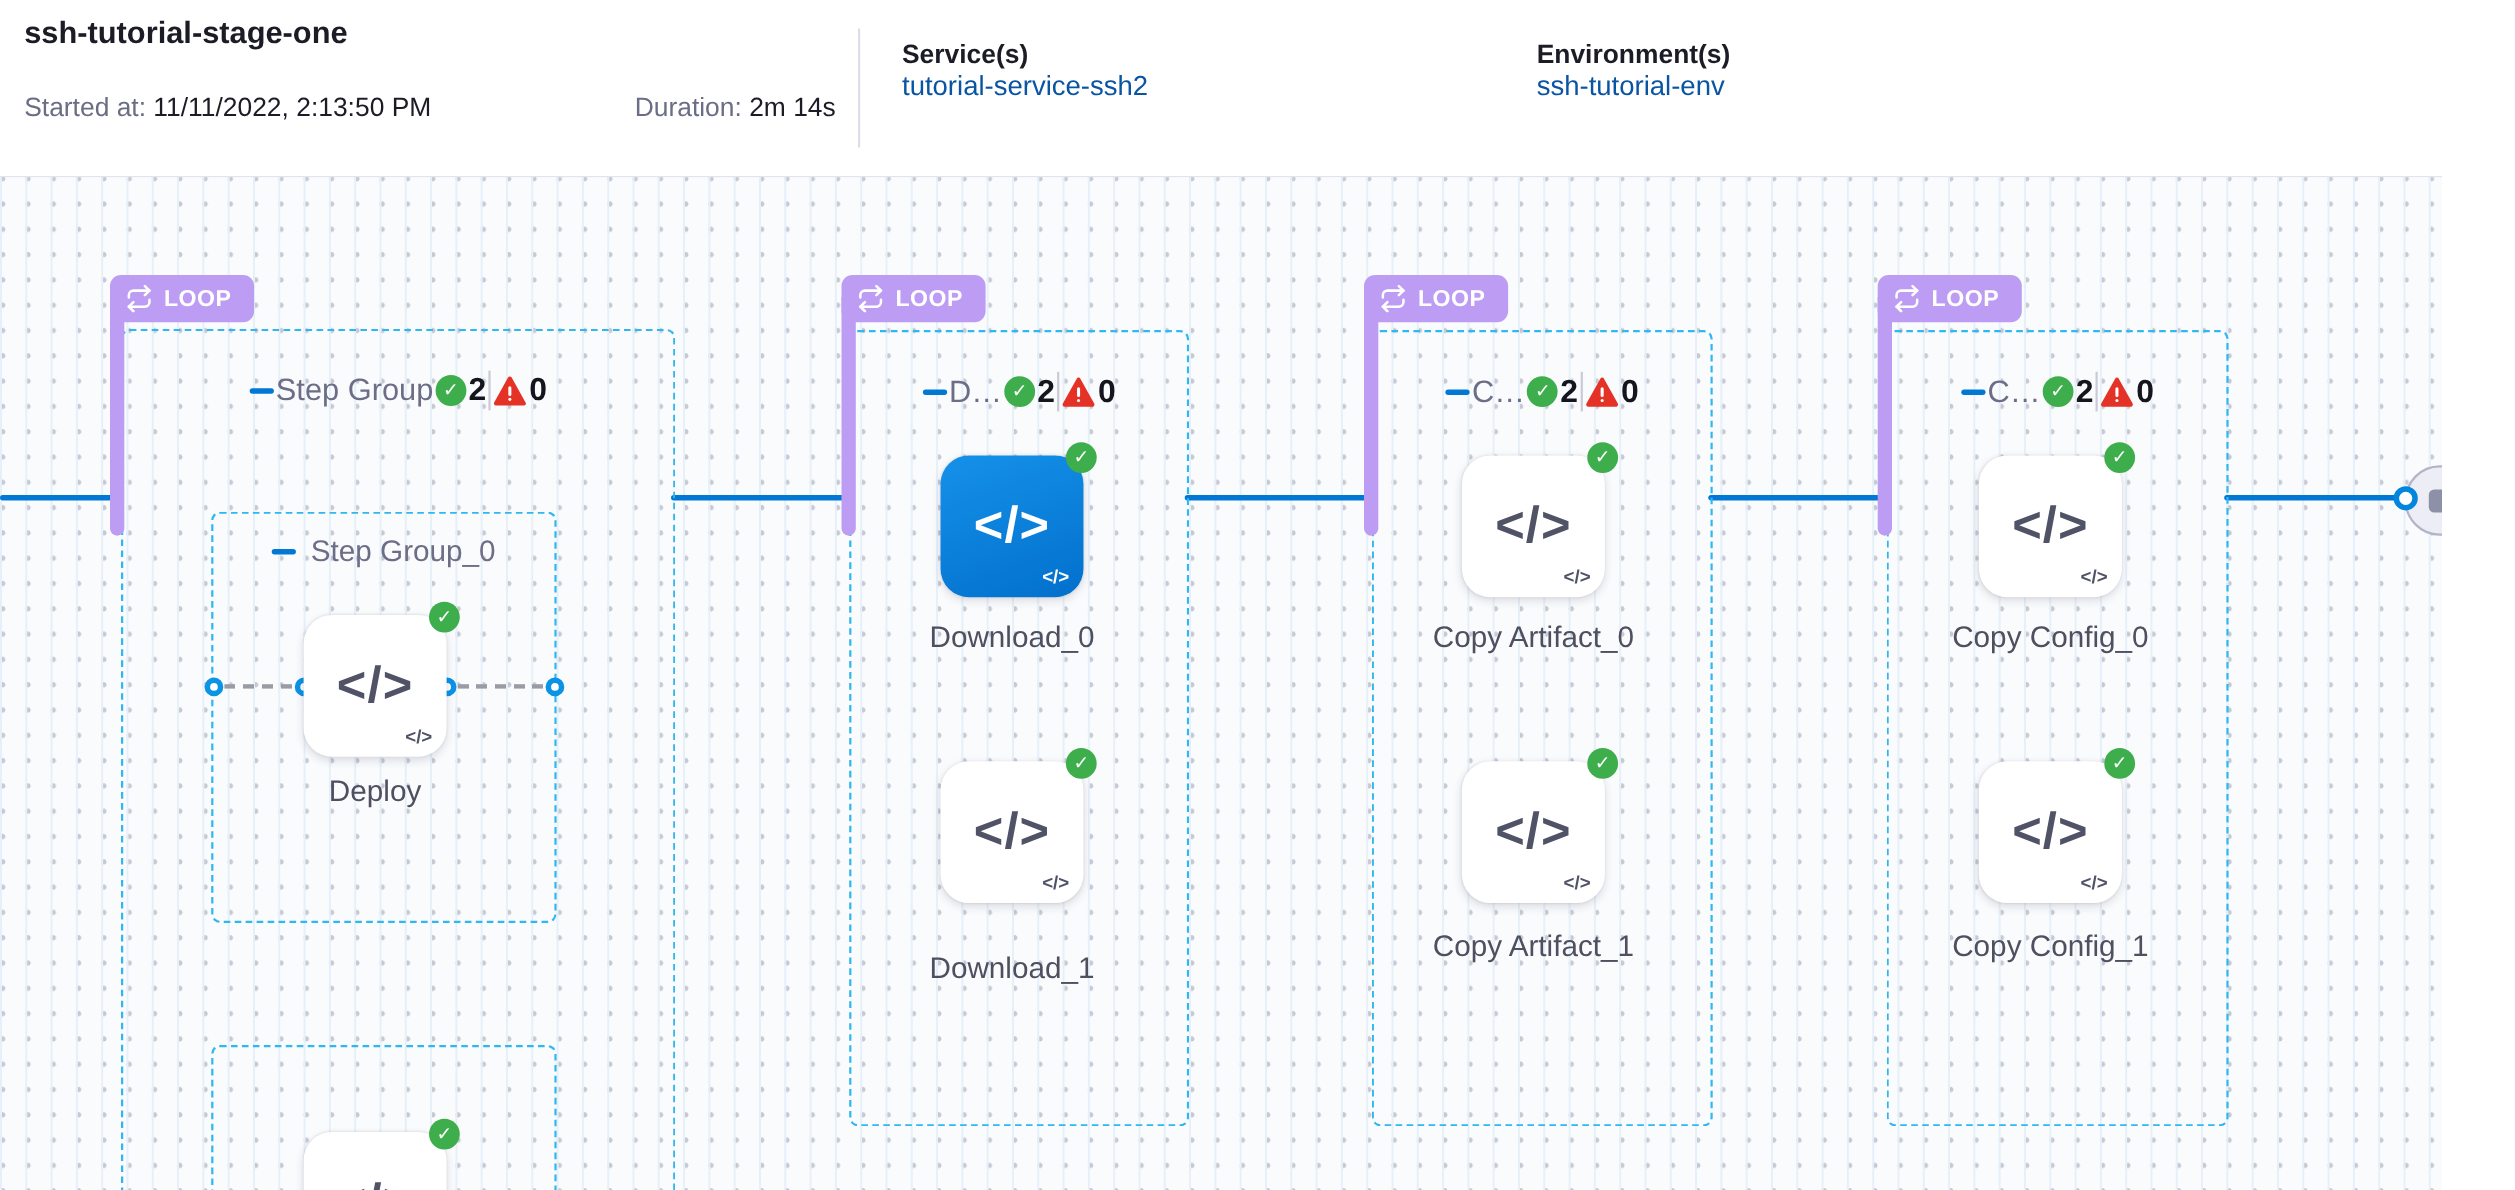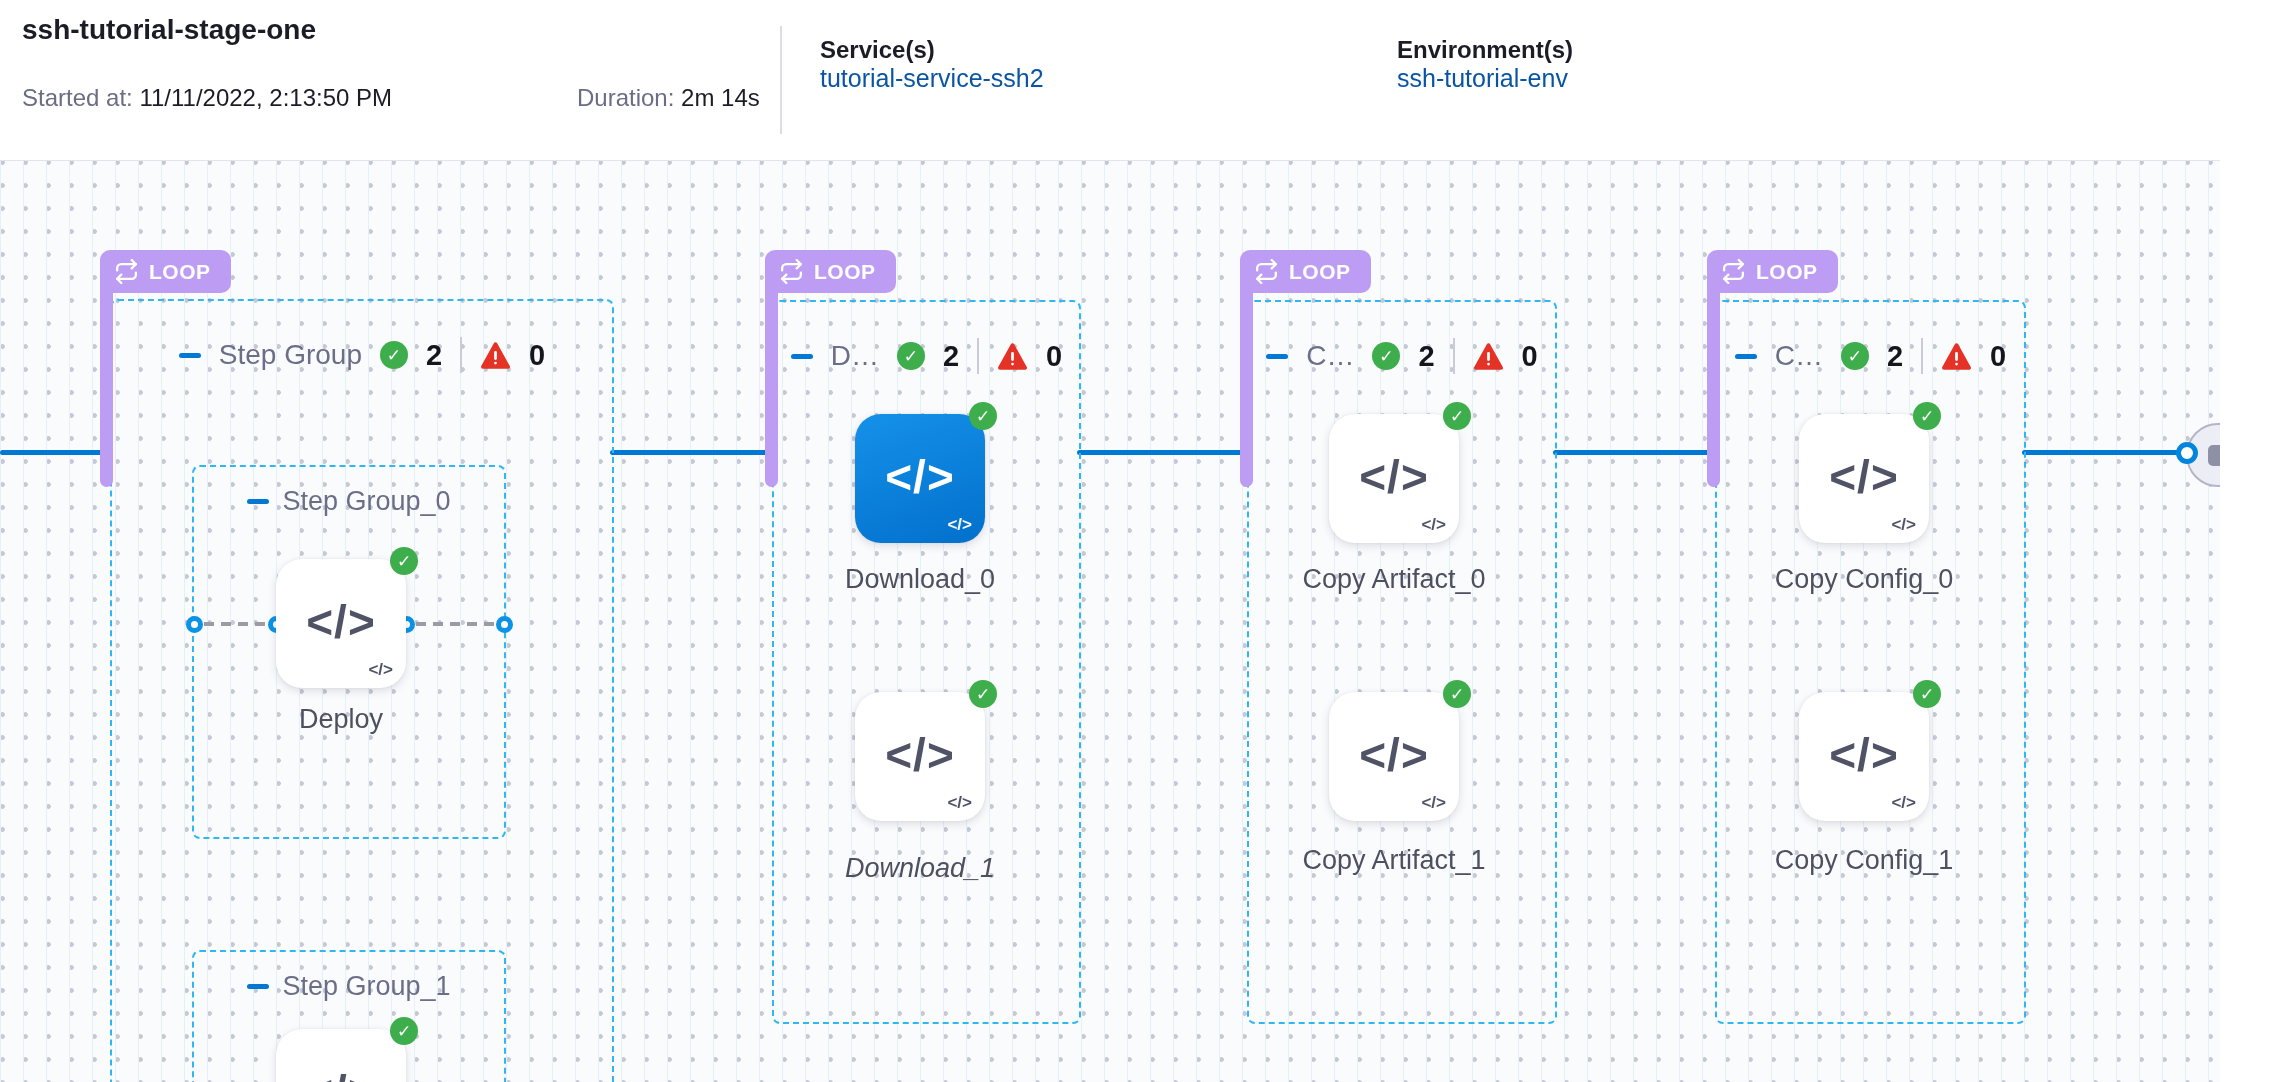--- a/index.html
+++ b/index.html
@@ -33,21 +33,21 @@
 
   .loop-tail{position:absolute;width:13px;background:#bd9df3;border-radius:0 0 8px 8px;z-index:3;}
   .loop-badge{position:absolute;height:43px;background:#bd9df3;border-radius:10px;z-index:4;
               display:flex;align-items:center;gap:10px;padding:0 20px 0 14px;cursor:pointer;}
   .loop-badge span{color:#fff;font-size:21px;font-weight:bold;letter-spacing:.5px;}
   .loop-badge svg{width:25px;height:25px;}
 
   .group-box{position:absolute;border:2px dashed #2eb7f0;border-radius:8px;z-index:2;}
 
   .ghead{position:absolute;left:0;right:0;top:32px;height:44px;display:flex;align-items:center;
-         justify-content:center;gap:18px;white-space:nowrap;}
+         justify-content:center;gap:2px;white-space:nowrap;}
   .minus{display:inline-block;width:22px;height:5px;border-radius:3px;background:#0278d5;cursor:pointer;}
   .glabel{font-size:28px;color:#6c6e87;}
   .chkball{width:28px;height:28px;border-radius:50%;background:#3eae4c;color:#fff;display:flex;
            align-items:center;justify-content:center;font-size:17px;font-weight:bold;}
   .count{font-size:29px;font-weight:600;color:#15151e;}
   .vdiv{width:2px;height:36px;background:#c9cbd8;}
   .warn{width:31px;height:29px;display:block;}
 
   .subbox{position:absolute;border:2px dashed #2eb7f0;border-radius:8px;}
   .subhead{position:absolute;left:0;right:0;top:14px;height:40px;display:flex;align-items:center;
@@ -177,24 +177,20 @@
 
         <div class="card" style="left:82px;top:92px;">
           <span class="code-main">&lt;/&gt;</span>
           <span class="code-corner">&lt;/&gt;</span>
           <span class="chk">✓</span>
         </div>
         <div class="step-label" style="left:147px;top:237px;">Deploy</div>
       </div>
 
       <div class="subbox" style="left:80px;top:649px;width:310px;height:500px;">
-        <div class="subhead">
-          <span class="minus"></span>
-          <span class="glabel">Step Group_1</span>
-        </div>
         <div class="card" style="left:82px;top:77px;">
           <span class="code-main">&lt;/&gt;</span>
 
           <span class="chk">✓</span>
         </div>
 
       </div>
     </div>
 
     <div class="group-box" style="left:772px;top:140px;width:305px;height:720px;">
@@ -215,21 +211,21 @@
         <span class="code-main">&lt;/&gt;</span>
         <span class="code-corner">&lt;/&gt;</span>
         <span class="chk">✓</span>
       </div>
       <div class="step-label" style="left:146px;top:262px;">Download_0</div>
       <div class="card" style="left:81px;top:390px;">
         <span class="code-main">&lt;/&gt;</span>
         <span class="code-corner">&lt;/&gt;</span>
         <span class="chk">✓</span>
       </div>
-      <div class="step-label" style="left:146px;top:551px;font-style:italic;">Download_1</div>
+      <div class="step-label" style="left:146px;top:563px;">Download_1</div>
     </div>
 
     <div class="group-box" style="left:1247px;top:140px;width:306px;height:720px;">
       <div class="ghead">
         <span class="minus"></span>
         <span class="glabel">C…</span>
         <span class="chkball">✓</span>
         <span class="count">2</span>
         <span class="vdiv"></span>
         <svg class="warn" viewBox="0 0 24 23">

